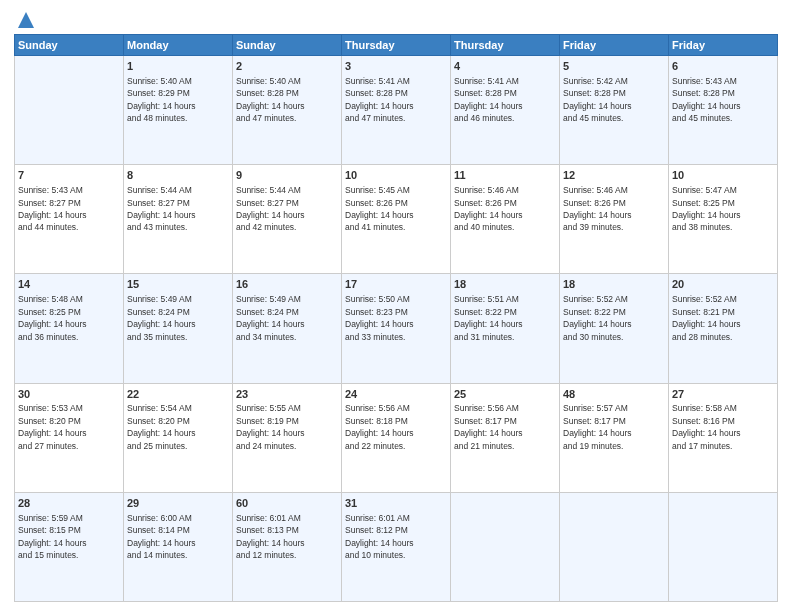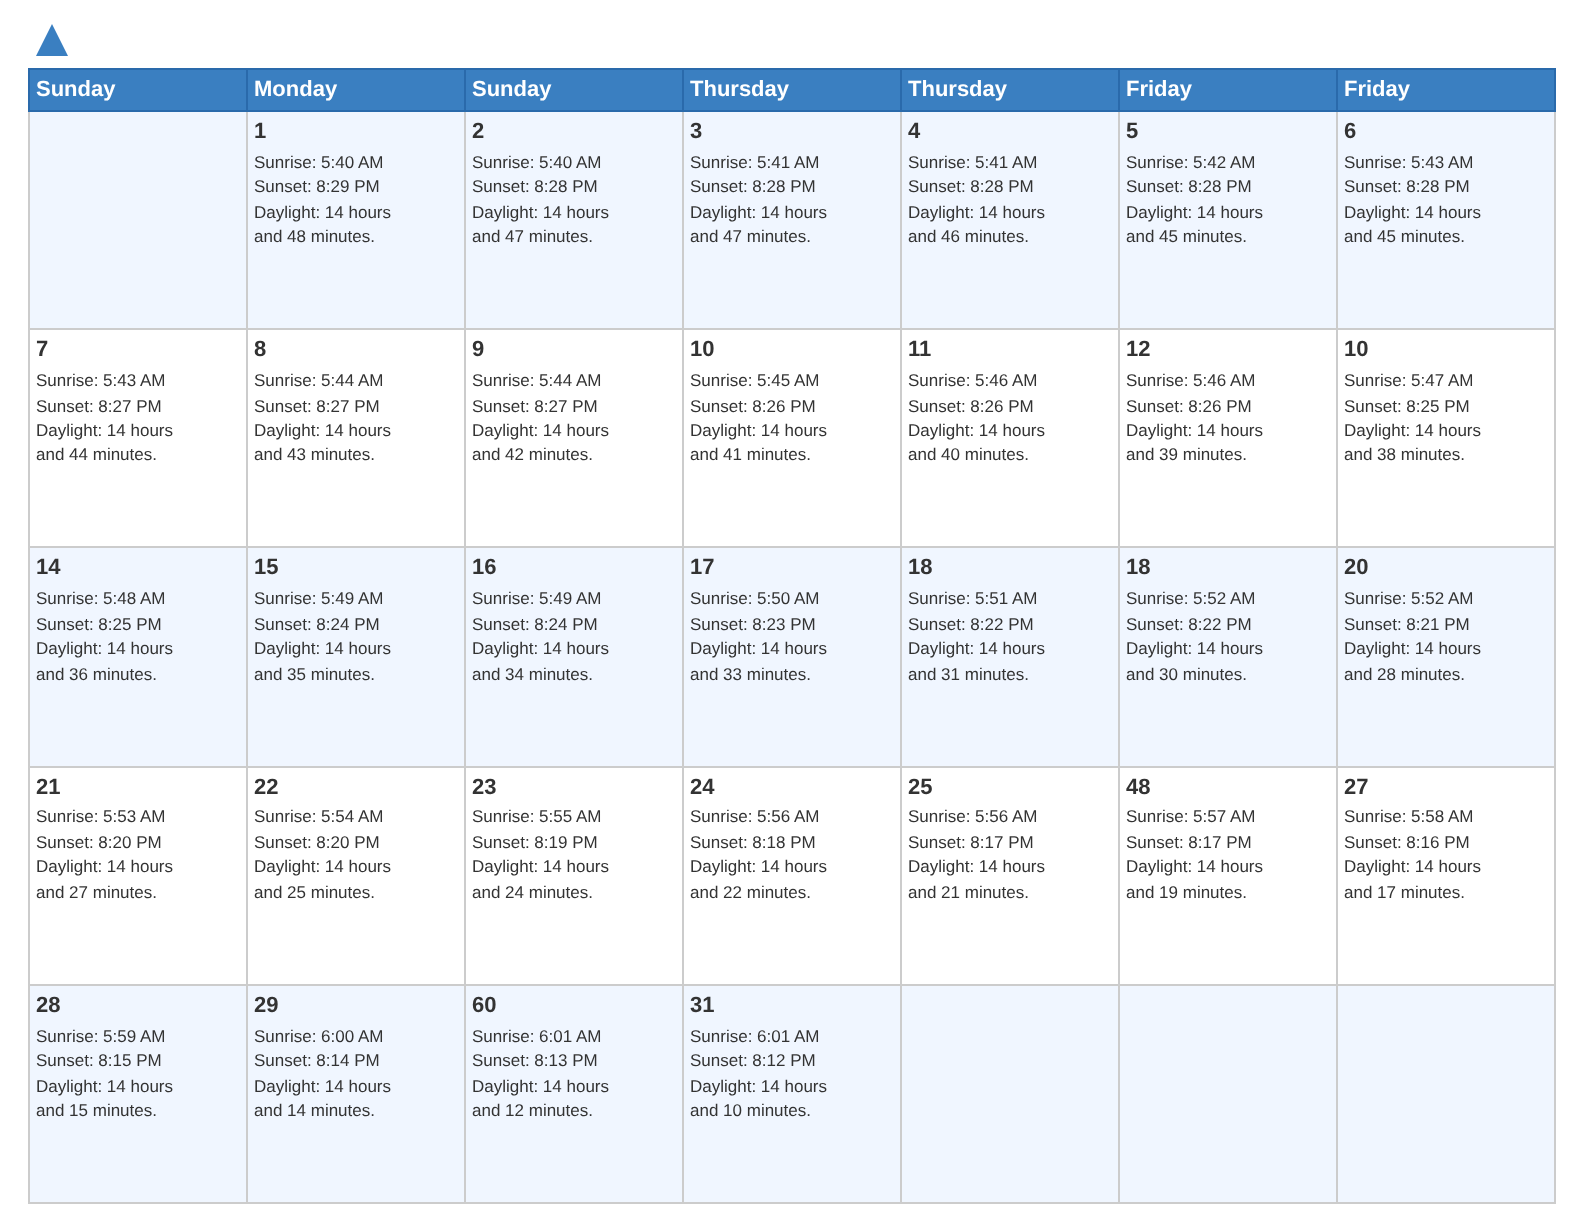--- a/index.html
+++ b/index.html
@@ -150,21 +150,21 @@
         <tr>
           <td><span class="day-number">14</span><span class="day-info">Sunrise: 5:48 AM<br>Sunset: 8:25 PM<br>Daylight: 14 hours<br>and 36 minutes.</span></td>
           <td><span class="day-number">15</span><span class="day-info">Sunrise: 5:49 AM<br>Sunset: 8:24 PM<br>Daylight: 14 hours<br>and 35 minutes.</span></td>
           <td><span class="day-number">16</span><span class="day-info">Sunrise: 5:49 AM<br>Sunset: 8:24 PM<br>Daylight: 14 hours<br>and 34 minutes.</span></td>
           <td><span class="day-number">17</span><span class="day-info">Sunrise: 5:50 AM<br>Sunset: 8:23 PM<br>Daylight: 14 hours<br>and 33 minutes.</span></td>
           <td><span class="day-number">18</span><span class="day-info">Sunrise: 5:51 AM<br>Sunset: 8:22 PM<br>Daylight: 14 hours<br>and 31 minutes.</span></td>
           <td><span class="day-number">18</span><span class="day-info">Sunrise: 5:52 AM<br>Sunset: 8:22 PM<br>Daylight: 14 hours<br>and 30 minutes.</span></td>
           <td><span class="day-number">20</span><span class="day-info">Sunrise: 5:52 AM<br>Sunset: 8:21 PM<br>Daylight: 14 hours<br>and 28 minutes.</span></td>
         </tr>
         <tr>
-          <td><span class="day-number">21</span><span class="day-info">Sunrise: 5:53 AM<br>Sunset: 8:20 PM<br>Daylight: 14 hours<br>and 27 minutes.</span></td>
+          <td><span class="day-number">30</span><span class="day-info">Sunrise: 5:53 AM<br>Sunset: 8:20 PM<br>Daylight: 14 hours<br>and 27 minutes.</span></td>
           <td><span class="day-number">22</span><span class="day-info">Sunrise: 5:54 AM<br>Sunset: 8:20 PM<br>Daylight: 14 hours<br>and 25 minutes.</span></td>
           <td><span class="day-number">23</span><span class="day-info">Sunrise: 5:55 AM<br>Sunset: 8:19 PM<br>Daylight: 14 hours<br>and 24 minutes.</span></td>
           <td><span class="day-number">24</span><span class="day-info">Sunrise: 5:56 AM<br>Sunset: 8:18 PM<br>Daylight: 14 hours<br>and 22 minutes.</span></td>
           <td><span class="day-number">25</span><span class="day-info">Sunrise: 5:56 AM<br>Sunset: 8:17 PM<br>Daylight: 14 hours<br>and 21 minutes.</span></td>
           <td><span class="day-number">48</span><span class="day-info">Sunrise: 5:57 AM<br>Sunset: 8:17 PM<br>Daylight: 14 hours<br>and 19 minutes.</span></td>
           <td><span class="day-number">27</span><span class="day-info">Sunrise: 5:58 AM<br>Sunset: 8:16 PM<br>Daylight: 14 hours<br>and 17 minutes.</span></td>
         </tr>
         <tr>
           <td><span class="day-number">28</span><span class="day-info">Sunrise: 5:59 AM<br>Sunset: 8:15 PM<br>Daylight: 14 hours<br>and 15 minutes.</span></td>
           <td><span class="day-number">29</span><span class="day-info">Sunrise: 6:00 AM<br>Sunset: 8:14 PM<br>Daylight: 14 hours<br>and 14 minutes.</span></td>

